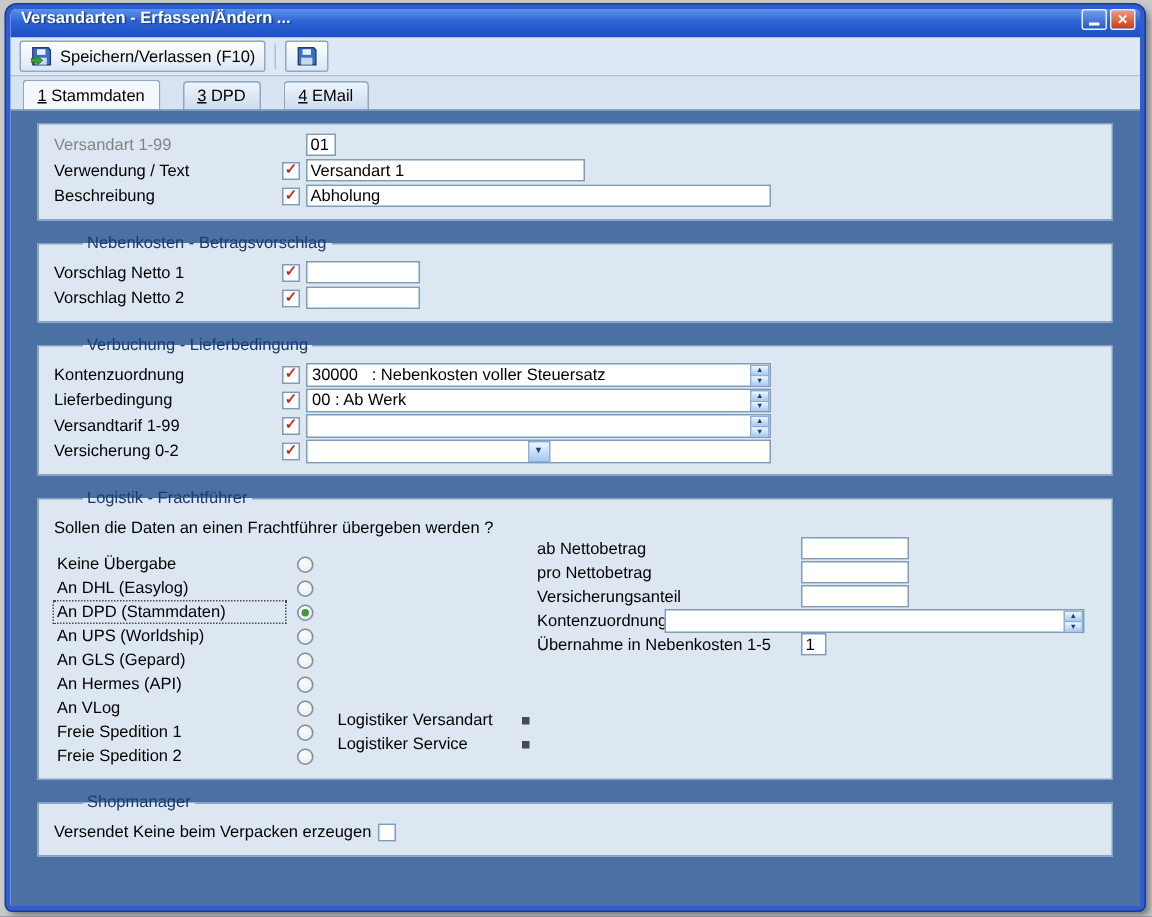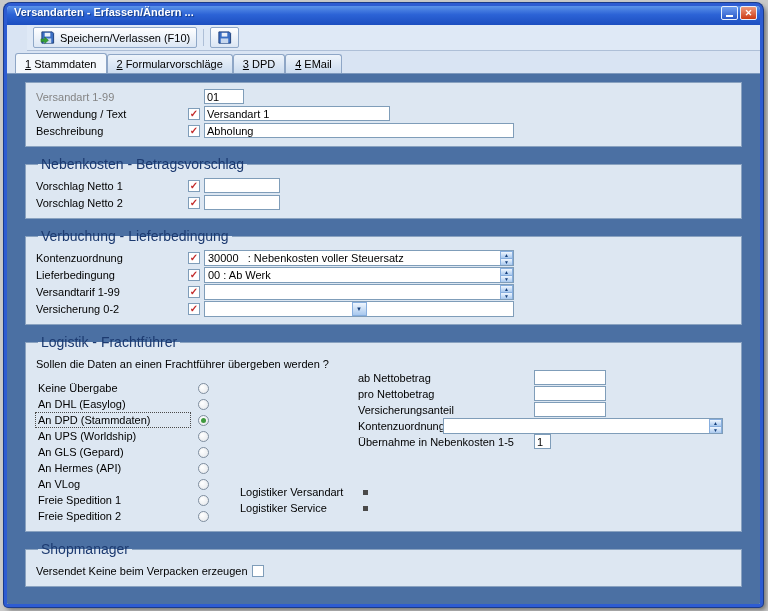--- a/index.html
+++ b/index.html
@@ -39,35 +39,35 @@
   }
   .tb-min { background: linear-gradient(#6f9ef0, #2a58c8); }
   .tb-close { background: linear-gradient(#ef9a7d, #cc3a14); }
   .min-bar { width: 7px; height: 2px; background: #fff; margin-top: 6px; }
   
   .toolbar {
     height: 26px; flex: none;
     background: #dfe9f6;
     border-bottom: 1px solid #aebfd7;
     display: flex; align-items: center;
-    padding: 0 6px; gap: 6px; margin-left: 20px;
+    padding: 0 6px; gap: 6px;
   }
   .tool-btn {
     display: flex; align-items: center; gap: 5px;
     height: 21px; padding: 1px 6px;
     border: 1px solid #8fa8c8; border-radius: 2px;
     background: linear-gradient(#ffffff, #dbe6f4);
     font: 11px "Liberation Sans", sans-serif;
     cursor: default;
   }
   .tool-sep { width: 1px; height: 17px; background: #aebfd7; }
   
   .tabstrip {
     height: 22px; flex: none;
-    display: flex; align-items: flex-end; gap: 0;
+    display: flex; align-items: flex-end; gap: 15px;
     padding: 3px 6px 0 8px;
     background: #d9e4f3;
   }
   .tab {
     padding: 3px 9px 3px;
     border: 1px solid #8ea6c6; border-bottom: none;
     border-radius: 3px 3px 0 0;
     background: linear-gradient(#eef4fb, #ccdcef);
     white-space: nowrap; cursor: default;
   }
@@ -81,38 +81,38 @@
     padding: 8px 18px 6px;
     overflow: hidden;
   }
   fieldset.grp {
     border: 1px solid #89a2c0;
     background: #dde7f2;
     padding: 5px 10px 7px;
     margin-bottom: 9px;
     position: relative;
   }
-  legend { color: #1c3a70; padding: 0 3px; margin-left: 2px; font-size: 14px; }
+  legend { color: #1c3a70; padding: 0 3px; margin-left: 19px; font-size: 11px; }
   .row { display: flex; align-items: center; height: 17px; }
   .lbl { min-width: 152px; flex: none; padding-right: 4px; white-space: nowrap; }
   .lbl.disabled { color: #848484; }
   .spacer { width: 16px; flex: none; }
   .chk {
     width: 12px; height: 12px; flex: none; margin-right: 4px;
     border: 1px solid #7f9db9; background: #fff;
     display: flex; align-items: center; justify-content: center;
   }
   .chk .mark { color: #c22a2a; font-size: 10px; line-height: 1; font-weight: bold; }
   input.field {
     height: 15px;
     border: 1px solid #7f9db9; background: #fff;
     font: 11px "Liberation Sans", sans-serif;
     padding: 0 2px;
   }
-  .w28 { width: 40px; } .w76 { width: 76px; } .w186 { width: 186px; }
+  .w28 { width: 20px; } .w76 { width: 76px; } .w186 { width: 186px; }
   .w310 { width: 310px; } .w72 { width: 72px; } .w17 { width: 17px; }
   .combo {
     height: 16px; border: 1px solid #7f9db9; background: #fff;
     display: flex; align-items: stretch; overflow: hidden; justify-content: center;
   }
   .combo-text { flex: 1; padding: 1px 3px 0; white-space: pre; overflow: hidden; }
   .spin { width: 13px; flex: none; display: flex; flex-direction: column; }
   .spin span {
     flex: 1; display: flex; align-items: center; justify-content: center;
     font-size: 5px; color: #16407c;
@@ -137,21 +137,21 @@
   .radio {
     width: 11px; height: 11px; flex: none; margin-left: 8px;
     border: 1px solid #7f8e9f; border-radius: 50%;
     background: radial-gradient(circle at 35% 35%, #ffffff, #e2e6ea);
     position: relative;
   }
   .radio.sel::after {
     content: ""; position: absolute; inset: 2px;
     border-radius: 50%; background: #3f9a3f;
   }
-  .lg-mid { position: absolute; left: 214px; top: 134px; width: 128px; }
+  .lg-mid { position: absolute; left: 199px; top: 134px; width: 128px; }
   .mid-row { display: flex; align-items: center; justify-content: space-between; height: 16px; }
   .sq { width: 5px; height: 5px; background: #4a4a4a; flex: none; }
   .lg-right { position: absolute; left: 332px; top: 20px; right: 18px; }
   .rrow { display: flex; align-items: center; height: 15px; margin-bottom: 1px; }
   .rlbl { width: 176px; flex: none; white-space: nowrap; }
   .rrow.konto .rlbl { width: 85px; }
   .rrow .combo.flex1 { flex: 1; }
   .icon-floppy { display: block; }
 </style>
 </head>
@@ -184,21 +184,20 @@
       <svg class="icon-floppy" width="15" height="15" viewBox="0 0 16 16">
         <path d="M2 2 h11 l1.5 1.5 V14 H2 Z" fill="#3b6fc4" stroke="#1d3f7a" stroke-width="1"></path>
         <rect x="5" y="3" width="6" height="4" fill="#e9eff8"></rect>
         <rect x="4" y="9" width="8" height="5" fill="#c8d8ee"></rect>
       </svg>
     </button>
   </div>
 
   <div class="tabstrip">
     <div class="tab active"><span class="tnum">1</span><span>Stammdaten</span></div>
-    <div class="tab"><span class="tnum">2</span><span>Formularvorschläge</span></div>
     <div class="tab"><span class="tnum">3</span><span>DPD</span></div>
     <div class="tab"><span class="tnum">4</span><span>EMail</span></div>
   </div>
 
   <div class="content">
 
     <fieldset class="grp">
       <div class="row">
         <span class="lbl disabled">Versandart 1-99</span>
         <span class="spacer"></span>

